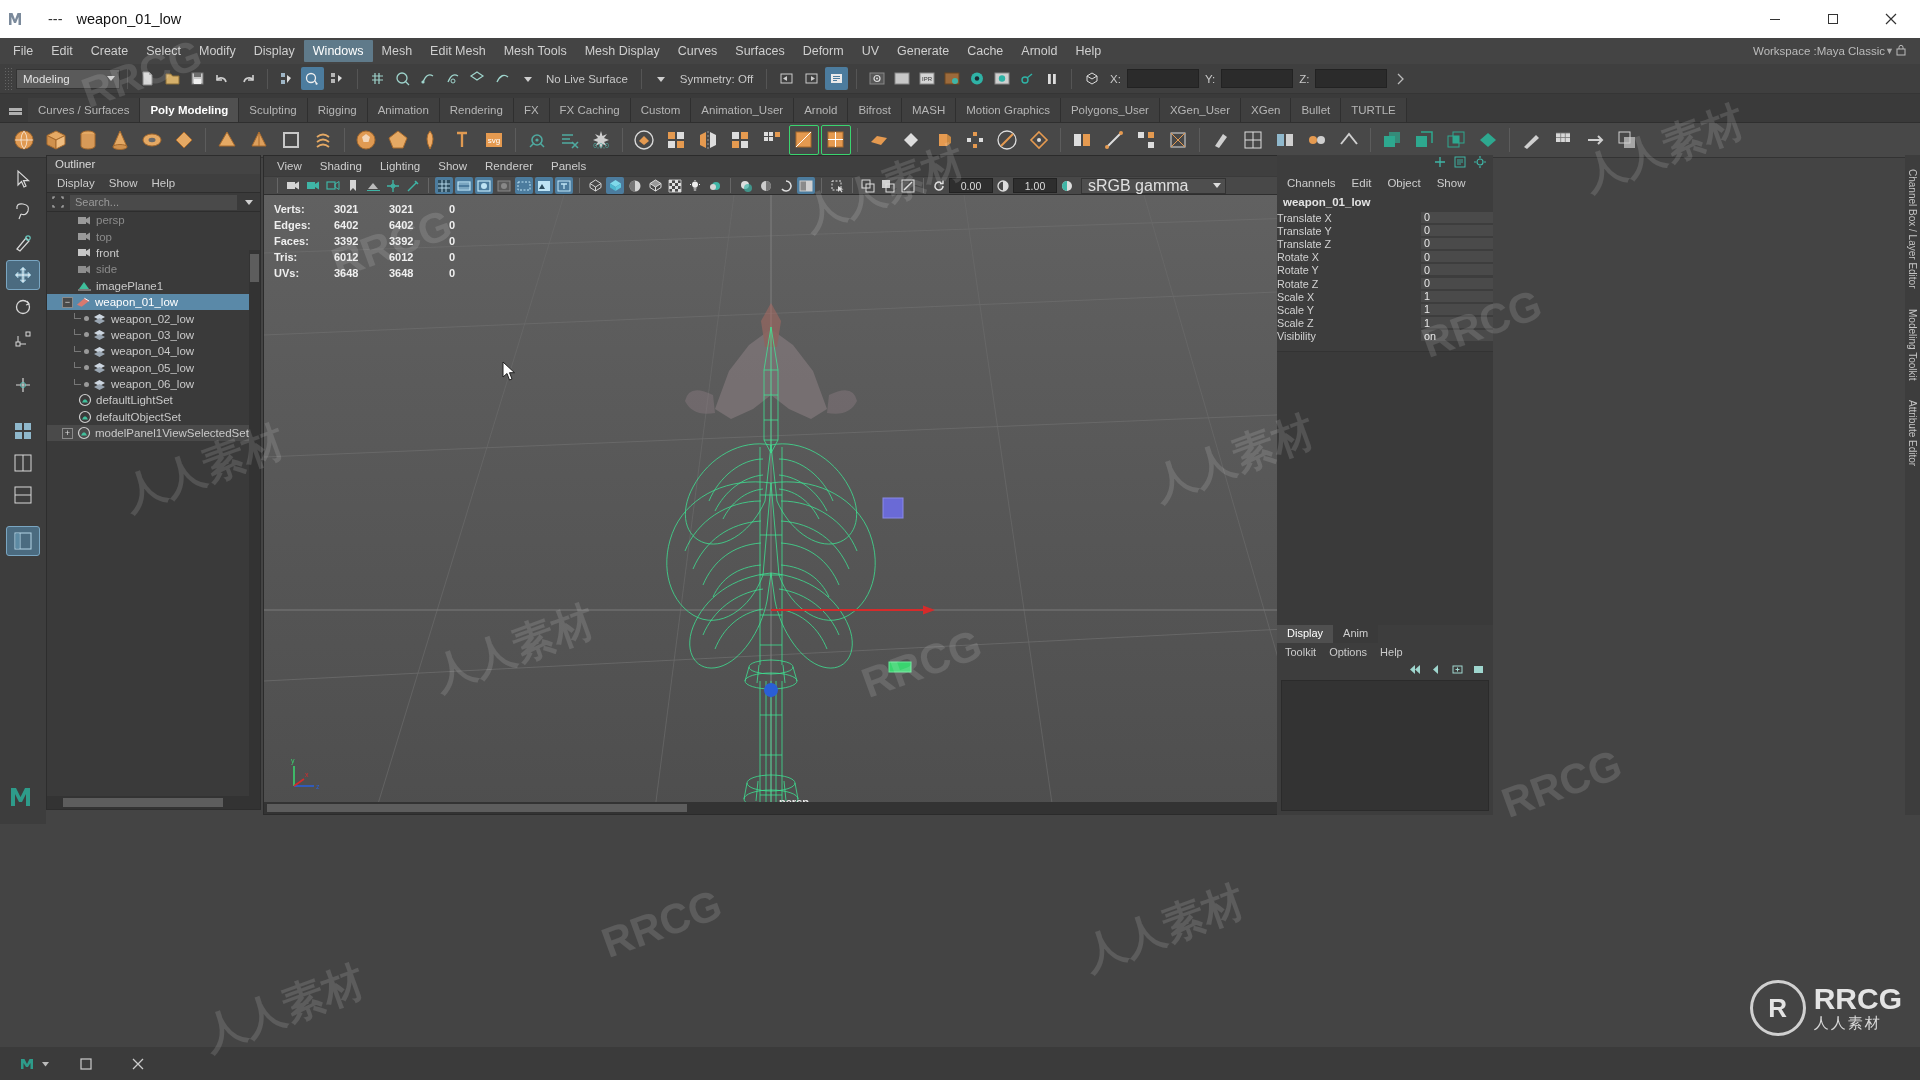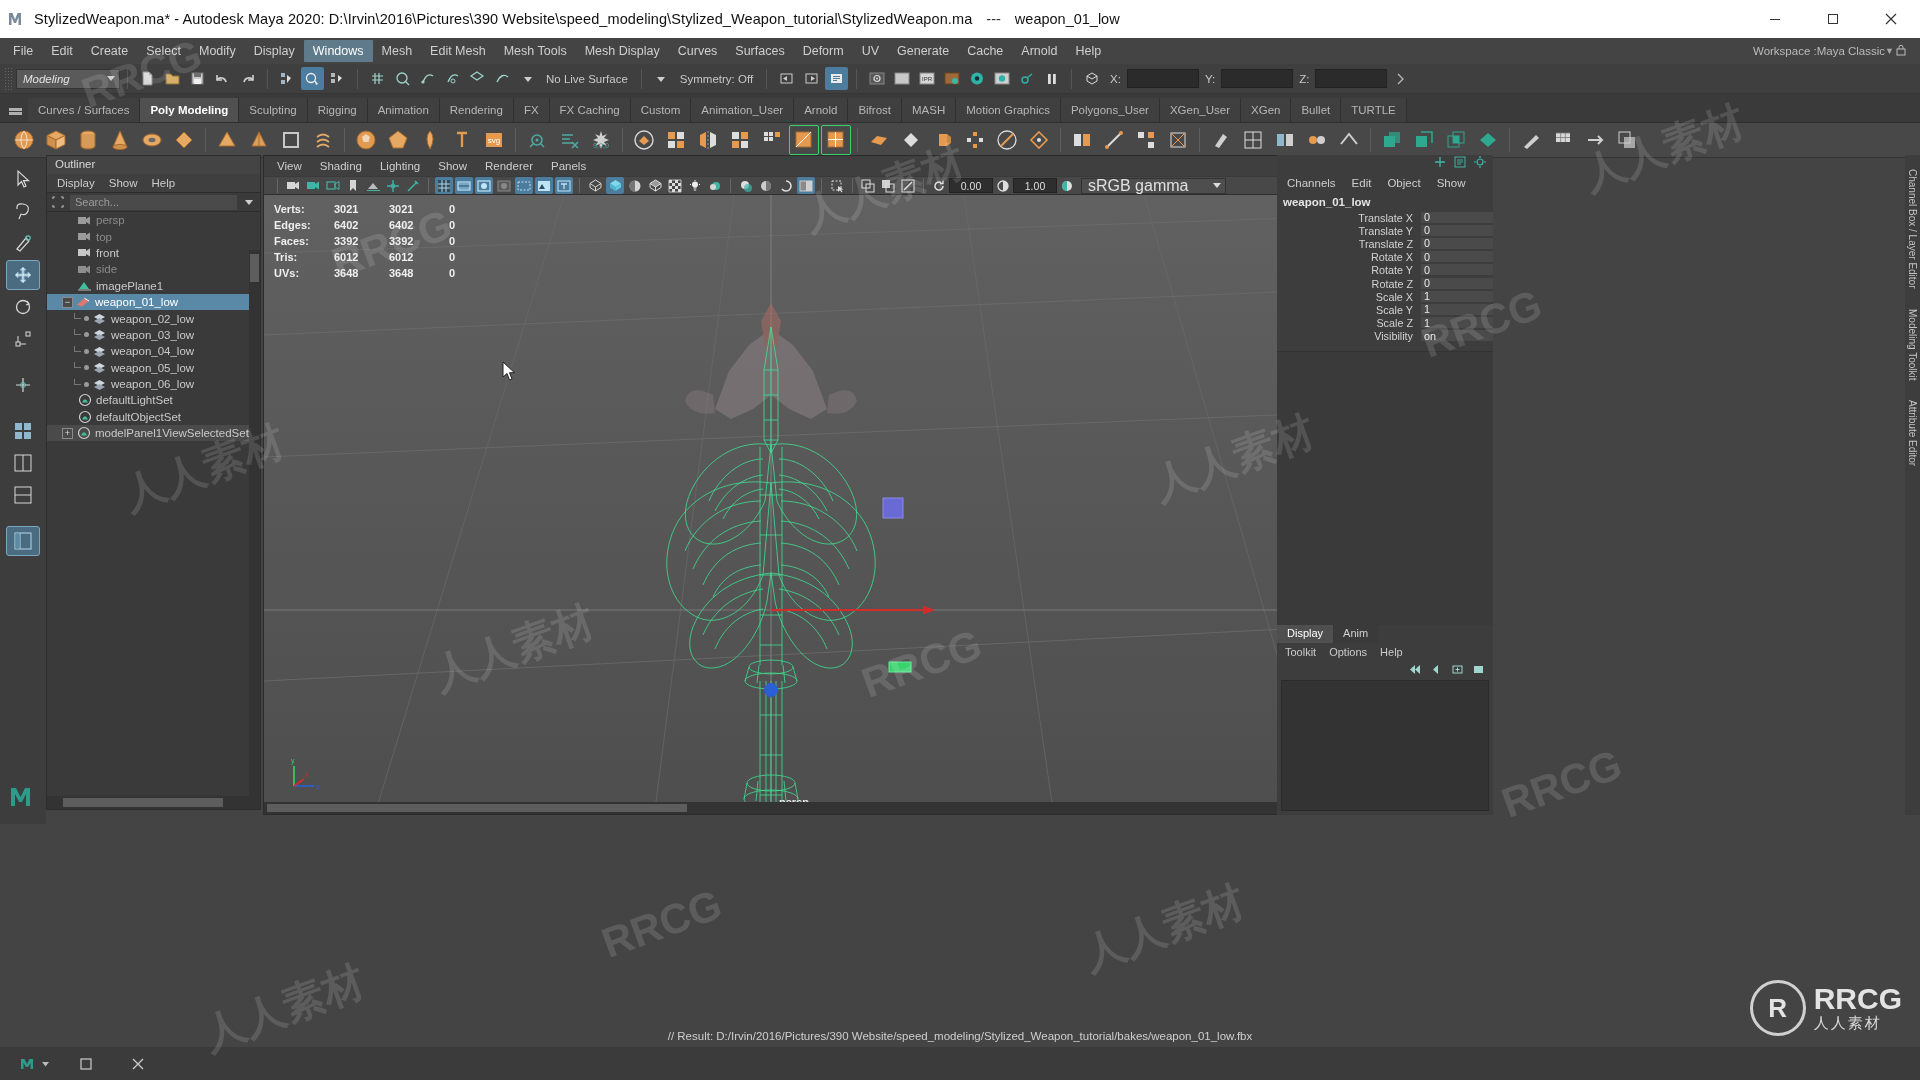--- a/index.html
+++ b/index.html
@@ -53,21 +53,21 @@
   .toolbar {
     position: absolute; left: 0; top: 64px; width: 1920px; height: 30px;
     background: #3f3f3f; display: flex; align-items: center; padding-left: 4px;
     border-bottom: 1px solid #353535;
   }
   .grip { width: 8px; height: 24px; margin-right: 4px;
     background-image: radial-gradient(#6a6a6a 1px, transparent 1px);
     background-size: 3px 3px; opacity: .85; }
   .mode-select {
     width: 104px; height: 20px; background: #5a5a5a; color: #e2e2e2; font-size: 11.5px;
-    display: flex; align-items: center; padding: 0 6px; position: relative; border: 1px solid #333; font-style: italic;
+    display: flex; align-items: center; padding: 0 6px; position: relative; border: 1px solid #333;
   }
   .mode-select .caret { position: absolute; right: 4px; border-left: 4px solid transparent;
     border-right: 4px solid transparent; border-top: 5px solid #d0d0d0; }
   .tb-sep { width: 1px; height: 20px; background: #555; margin: 0 7px; }
   .tbtn {
     width: 23px; height: 23px; display: flex; align-items: center; justify-content: center;
     margin: 0 1px; border-radius: 2px; position: relative;
   }
   .tbtn.on { background: #4c7c9e; }
   .txt-field {
@@ -193,21 +193,21 @@
   
   .rightpanel { position: absolute; left: 1277px; top: 155px; width: 216px; height: 660px;
     background: #3d3d3d; display:flex; flex-direction: column; }
   .rp-toolrow { height: 18px; display:flex; align-items:center; justify-content:flex-end;
     gap: 6px; padding-right: 6px; background: #3d3d3d; }
   .rp-tabs { height: 19px; display:flex; align-items:center; gap: 16px; padding-left: 10px; }
   .rp-tabs span { font-size: 11.5px; color: #cdcdcd; }
   .cb-objname { font-size: 11.5px; color: #e3e3e3; font-weight: bold; padding: 4px 0 3px 6px; }
   .cb-rows { background: #3d3d3d; }
   .cb-row { height: 13.2px; display:flex; align-items:center; font-size: 10.8px; color: #d2d2d2; }
-  .cb-row .lbl { flex: 1; text-align: right; padding-right: 8px; }
+  .cb-row .lbl { flex: 1; padding-right: 8px; }
   .cb-row .val { width: 72px; background: #4a4a4a; height: 12px; display:flex;
     align-items:center; padding-left: 3px; color: #e8e8e8; border-bottom: 1px solid #3d3d3d; }
   .cb-blank { flex: 1; background: #3a3a3a; margin-top: 8px; border-top: 1px solid #333; }
 
   .layers-sec { height: 190px; background: #3d3d3d; display:flex; flex-direction:column; }
   .lay-tabs { height: 18px; display:flex; }
   .lay-tab { padding: 2px 10px; font-size: 11px; color: #cfcfcf; background: #3a3a3a; }
   .lay-tab.active { background: #4f4f4f; color: #fff; }
   .lay-menu { height: 18px; display:flex; align-items:center; gap: 13px; padding-left: 8px; }
   .lay-menu span { font-size: 11px; color: #cbcbcb; }
@@ -252,21 +252,20 @@
 <body>
 
 <div id="app">
 
   <div class="titlebar">
     <div class="app-logo">
       <svg width="22" height="22" viewBox="0 0 22 22">
         <path d="M3 5 L3 17 L5.5 17 L5.5 9 L8 15 L10 15 L12.5 9 L12.5 17 L15 17 L15 5 L11.5 5 L9 11.5 L6.5 5 Z" fill="#7b8a9b"></path>
       </svg>
     </div>
-    <div class="title-text">StylizedWeapon.ma* - Autodesk Maya 2020: D:\Irvin\2016\Pictures\390 Website\speed_modeling\Stylized_Weapon_tutorial\StylizedWeapon.ma</div>
     <div class="title-sep">---</div>
     <div class="title-obj">weapon_01_low</div>
     <div class="win-controls">
       <div class="win-btn">
         <svg width="12" height="12" viewBox="0 0 12 12">
             <rect x="1" y="6" width="10" height="1" fill="#333"></rect>
           </svg>
       </div>
       <div class="win-btn">
         <svg width="12" height="12" viewBox="0 0 12 12">
@@ -1578,23 +1577,20 @@
   </div>
 
   <div class="sidetabs">
     <div class="sidetab">Channel Box / Layer Editor</div>
     <div class="side-sep"></div>
     <div class="sidetab">Modeling Toolkit</div>
     <div class="side-sep"></div>
     <div class="sidetab">Attribute Editor</div>
   </div>
 
-  <div class="statusline">
-    <div class="txt">// Result: D:/Irvin/2016/Pictures/390 Website/speed_modeling/Stylized_Weapon_tutorial/bakes/weapon_01_low.fbx</div>
-  </div>
 
   <div class="taskbar">
     <div class="tb-item">
       <svg width="20" height="20" viewBox="0 0 20 20">
           <path d="M3 5 L3 15 L5.5 15 L5.5 9 L8 13 L10 13 L12.5 9 L12.5 15 L15 15 L15 5 L11.5 5 L9 10 L6.5 5 Z" fill="#2e9b8a"></path>
         </svg>
       <svg width="9" height="9" viewBox="0 0 9 9" style="margin-left:3px">
           <path d="M1 3 L8 3 L4.5 7.5 Z" fill="#bbb"></path>
         </svg>
     </div>

